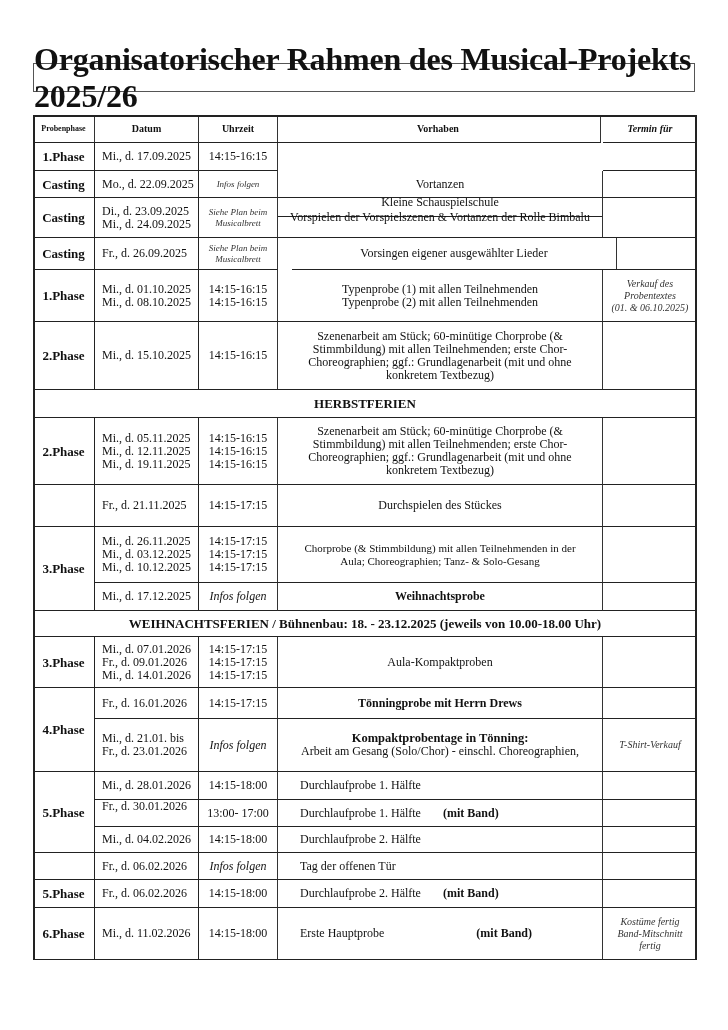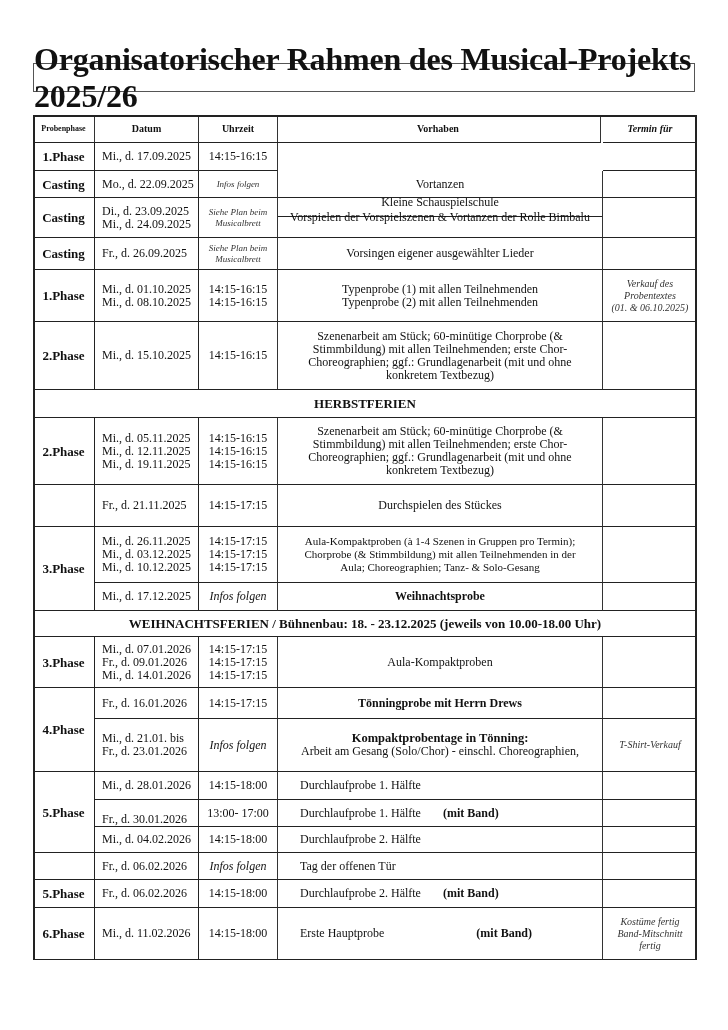--- a/index.html
+++ b/index.html
@@ -64,21 +64,21 @@
     </div>
     <div class="cell multiline" style="left: 603px; top: 198px; width: 94px; height: 40px; border-right: none;"></div>
     <div class="cell phase" style="left: 33px; top: 238px; width: 62px; height: 32px; border-right: 1.5px solid rgb(34, 34, 34);">Casting</div>
     <div class="cell multiline" style="left: 95px; top: 238px; width: 104px; height: 32px; text-align: left; padding-left: 7px; border-right: 1.5px solid rgb(34, 34, 34); align-items: flex-start;">
       <span>Fr., d. 26.09.2025</span>
     </div>
     <div class="cell multiline" style="left: 199px; top: 238px; width: 79px; height: 32px;">
       <span class="small-ital">Siehe Plan beim</span>
       <span class="small-ital">Musicalbrett</span>
     </div>
-    <div class="cell multiline" style="left: 278px; top: 238px; width: 325px; height: 32px; text-align: right;">
+    <div class="cell multiline" style="left: 292px; top: 238px; width: 325px; height: 32px; text-align: right;">
       <span>Vorsingen eigener ausgewählter Lieder</span>
     </div>
     <div class="cell multiline" style="left: 603px; top: 238px; width: 94px; height: 32px; border-right: none;"></div>
     <div class="cell phase" style="left: 33px; top: 270px; width: 62px; height: 52px; border-right: 1.5px solid rgb(34, 34, 34);">1.Phase</div>
     <div class="cell multiline" style="left: 95px; top: 270px; width: 104px; height: 52px; justify-content: center; text-align: left; padding-left: 7px; border-right: 1.5px solid rgb(34, 34, 34); align-items: flex-start;">
       <span>Mi., d. 01.10.2025</span>
       <span>Mi., d. 08.10.2025</span>
     </div>
     <div class="cell multiline" style="left: 199px; top: 270px; width: 79px; height: 52px;">
       <span>14:15-16:15</span>
@@ -142,21 +142,20 @@
       <span>Mi., d. 26.11.2025</span>
       <span>Mi., d. 03.12.2025</span>
       <span>Mi., d. 10.12.2025</span>
     </div>
     <div class="cell multiline" style="left: 199px; top: 527px; width: 79px; height: 56px;">
       <span>14:15-17:15</span>
       <span>14:15-17:15</span>
       <span>14:15-17:15</span>
     </div>
     <div class="cell multiline" style="left: 278px; top: 527px; width: 325px; height: 56px; font-size: 11px;">
-      <span>Aula-Kompaktproben (à 1-4 Szenen in Gruppen pro Termin);</span>
       <span>Chorprobe (&amp; Stimmbildung) mit allen Teilnehmenden in der</span>
       <span>Aula; Choreographien; Tanz- &amp; Solo-Gesang</span>
     </div>
     <div class="cell multiline" style="left: 603px; top: 527px; width: 94px; height: 56px; border-right: none;"></div>
     <div class="cell multiline" style="left: 95px; top: 583px; width: 104px; height: 28px; justify-content: center; text-align: left; padding-left: 7px; border-right: 1.5px solid rgb(34, 34, 34); align-items: flex-start;">
       <span>Mi., d. 17.12.2025</span>
     </div>
     <div class="cell multiline" style="left: 199px; top: 583px; width: 79px; height: 28px;">
       <span class="ital">Infos folgen</span>
     </div>
@@ -209,21 +208,21 @@
     <div class="cell multiline" style="left: 95px; top: 772px; width: 104px; height: 28px; justify-content: center; text-align: left; padding-left: 7px; border-right: 1.5px solid rgb(34, 34, 34); align-items: flex-start;">
       <span>Mi., d. 28.01.2026</span>
     </div>
     <div class="cell multiline" style="left: 199px; top: 772px; width: 79px; height: 28px;">
       <span>14:15-18:00</span>
     </div>
     <div class="cell left" style="left: 278px; top: 772px; width: 325px; height: 28px;">
       <span>Durchlaufprobe 1. Hälfte</span>
     </div>
     <div class="cell multiline" style="left: 603px; top: 772px; width: 94px; height: 28px; border-right: none;"></div>
-    <div class="cell multiline" style="left: 95px; top: 800px; width: 104px; height: 27px; justify-content: flex-end; text-align: left; padding-left: 7px; border-right: 1.5px solid rgb(34, 34, 34); align-items: flex-start;">
+    <div class="cell multiline" style="left: 95px; top: 800px; width: 104px; height: 27px; justify-content: flex-start; text-align: left; padding-left: 7px; border-right: 1.5px solid rgb(34, 34, 34); align-items: flex-start;">
       <span>Fr., d. 30.01.2026</span>
     </div>
     <div class="cell multiline" style="left: 199px; top: 800px; width: 79px; height: 27px;">
       <span>13:00- 17:00</span>
     </div>
     <div class="cell left" style="left: 278px; top: 800px; width: 325px; height: 27px;">
       <span>Durchlaufprobe 1. Hälfte</span>
       <span class="mitband" style="margin-left: 22px;">(mit Band)</span>
     </div>
     <div class="cell multiline" style="left: 603px; top: 800px; width: 94px; height: 27px; border-right: none;"></div>

